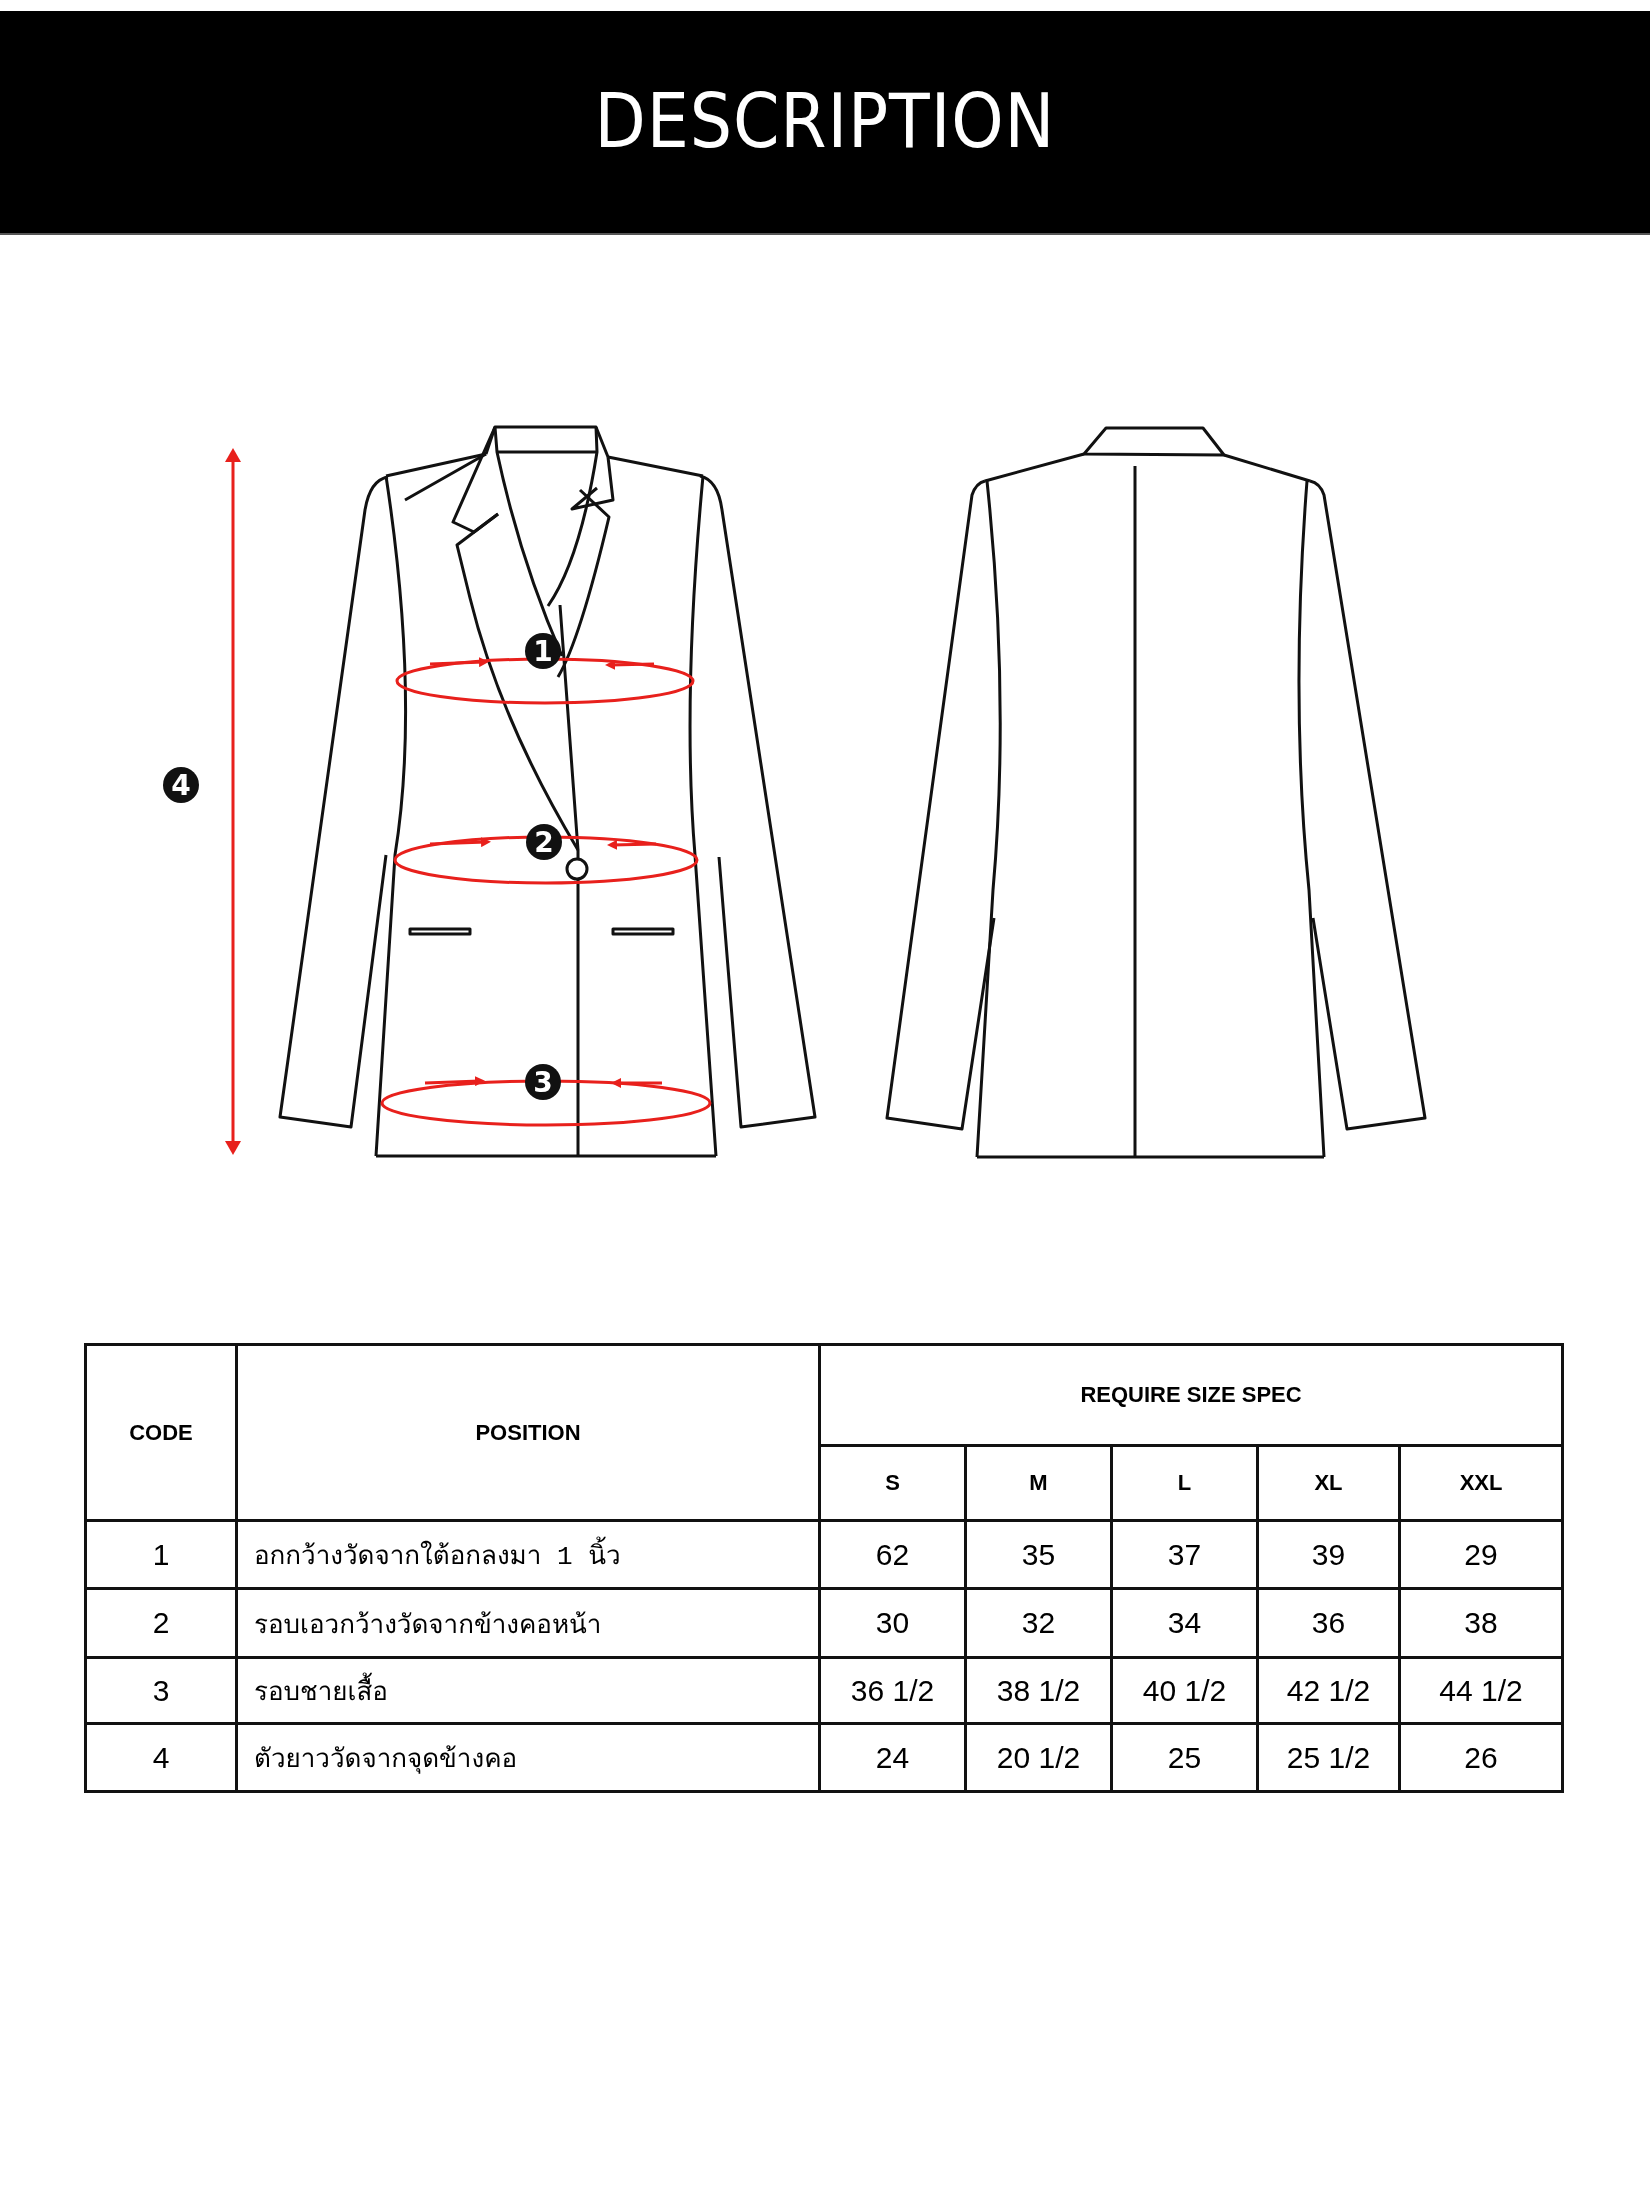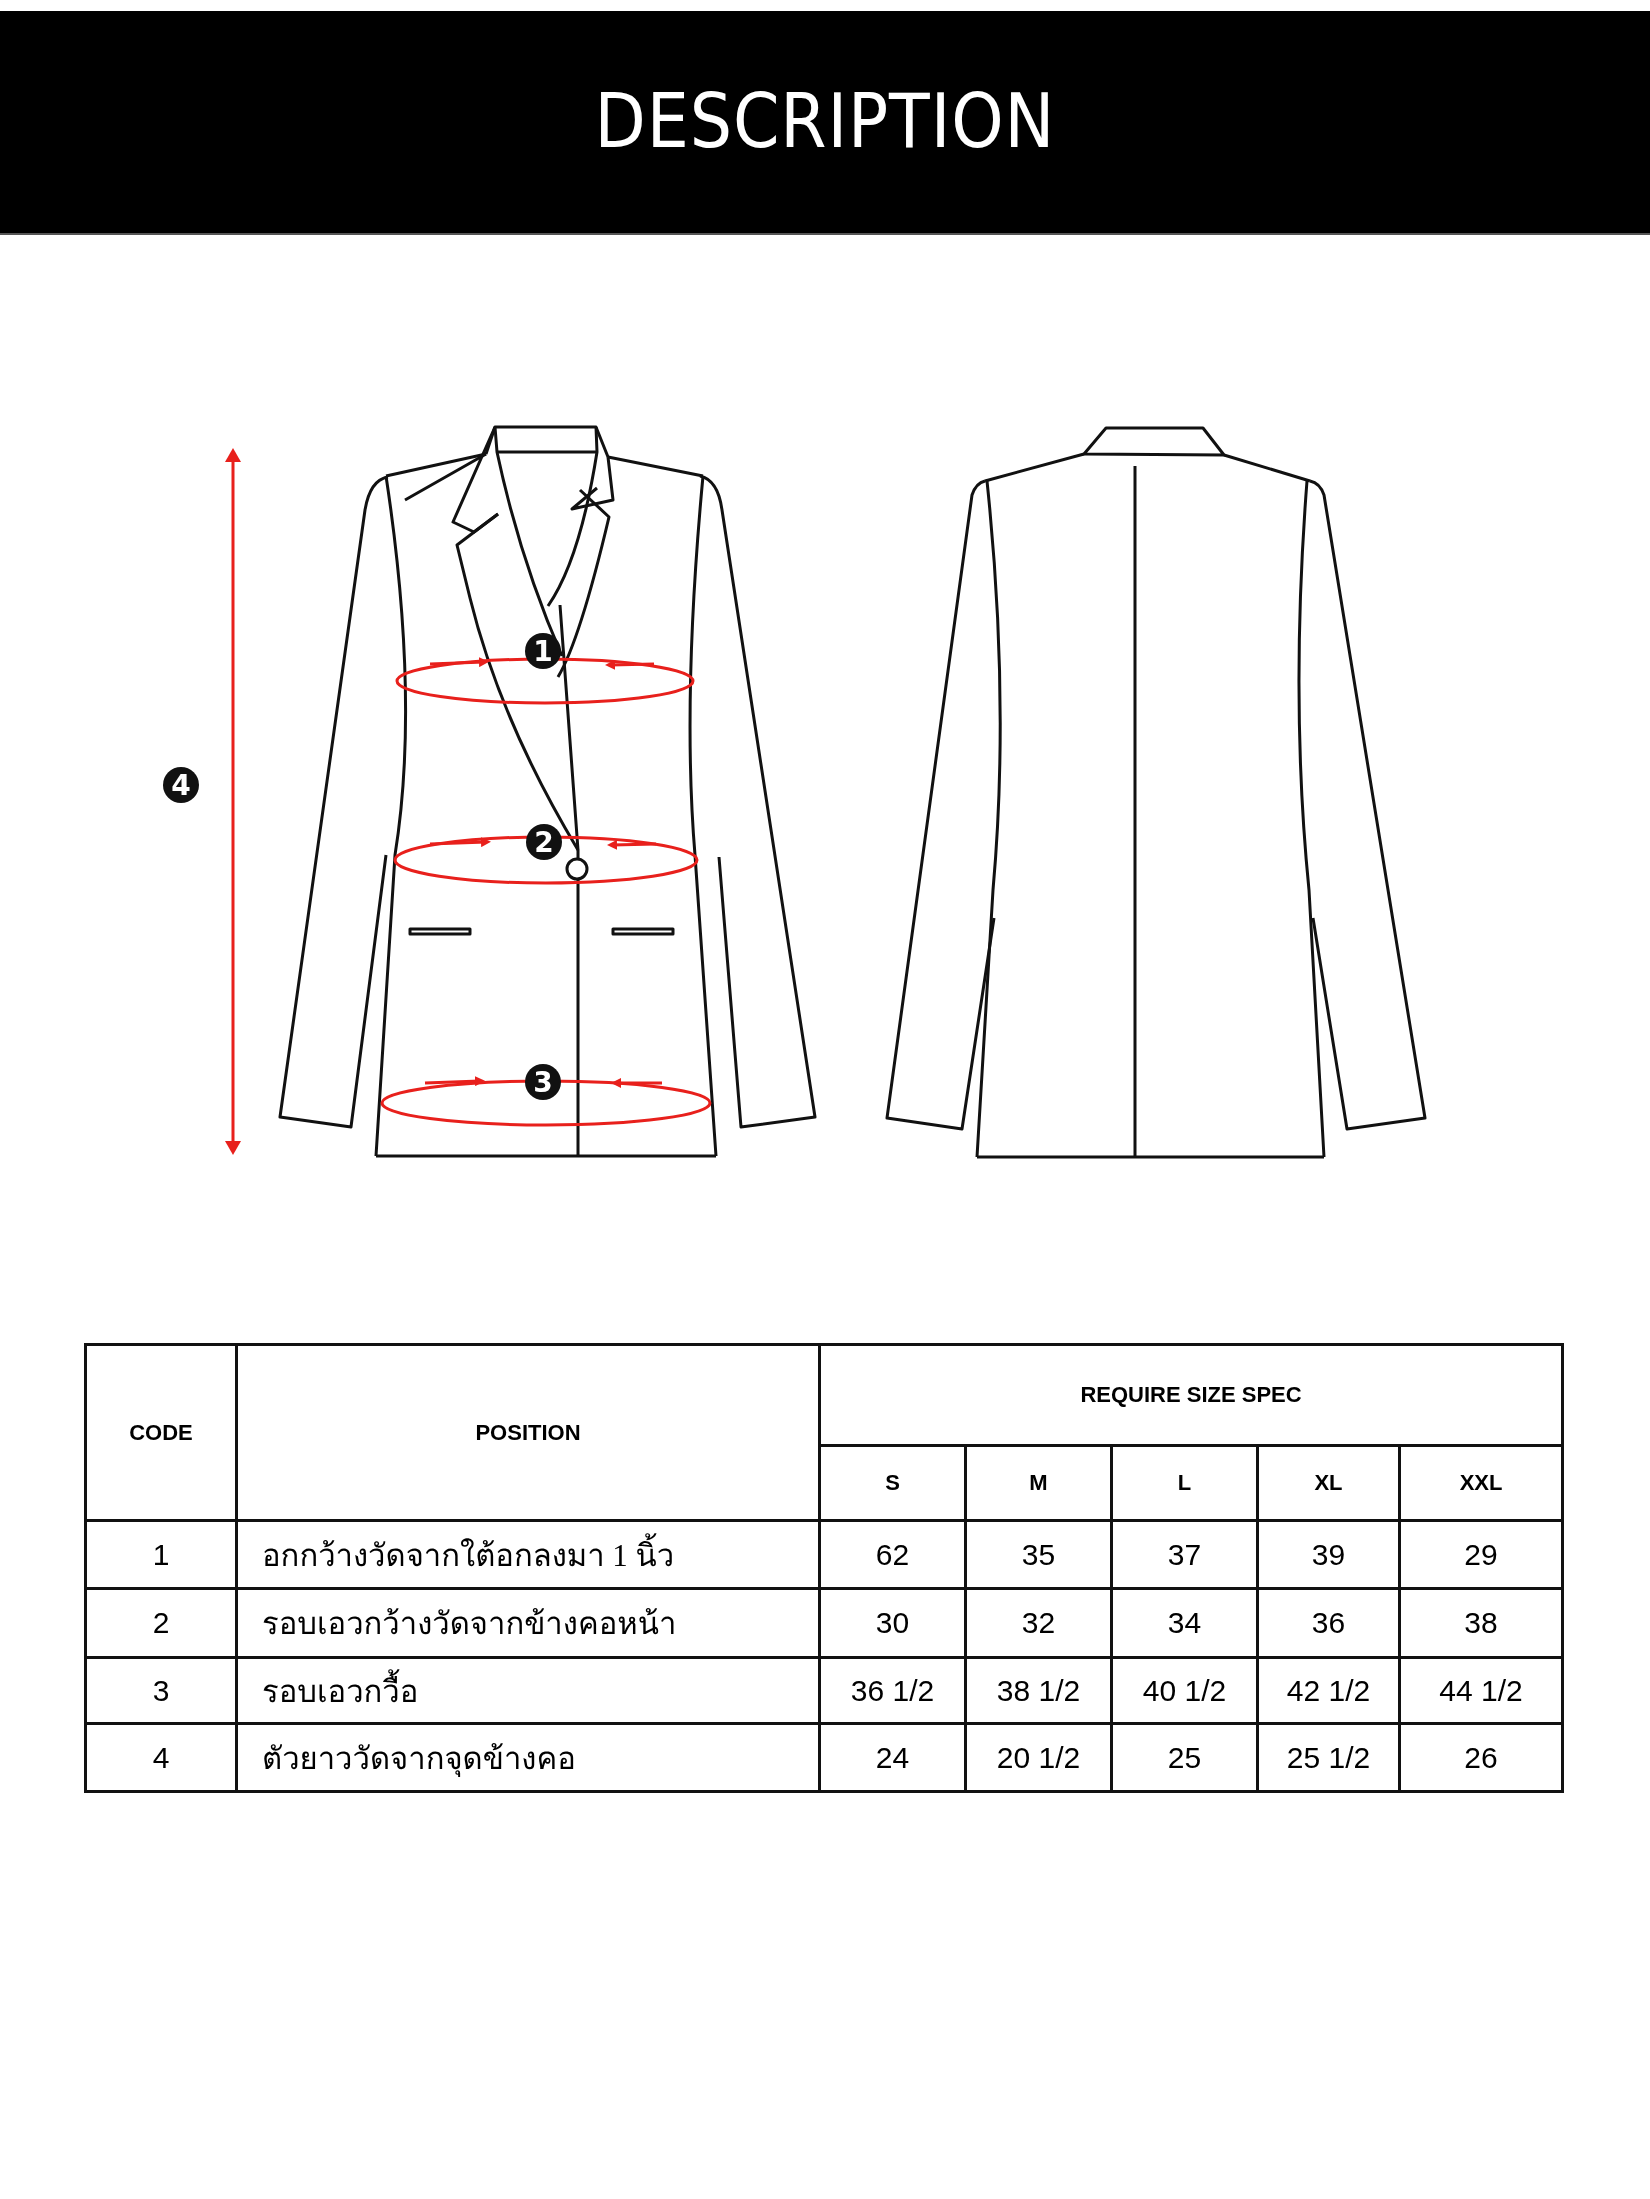--- a/index.html
+++ b/index.html
@@ -41,23 +41,23 @@
       font-size: 22px;
       letter-spacing: 0px;
     }
     .spec-table td {
       font-family: "Liberation Sans", sans-serif;
       font-weight: normal;
       font-size: 30px;
     }
     .spec-table td.pos {
       text-align: left;
-      padding-left: 24px;
-      font-family: Liberation Serif, serif;
-      font-size: 31px;
+      padding-left: 16px;
+      font-family: Liberation Mono, monospace;
+      font-size: 26px;
     }
     .row-h1 { height: 101px; }
     .row-h2 { height: 75px; }
     .row-d1 { height: 68px; }
     .row-d2 { height: 69px; }
     .row-d3 { height: 66px; }
     .row-d4 { height: 68px; }
   </style>
 </head>
 <body>
@@ -186,21 +186,21 @@
     <td>2</td>
     <td class="pos">รอบเอวกว้างวัดจากข้างคอหน้า</td>
     <td>30</td>
     <td>32</td>
     <td>34</td>
     <td>36</td>
     <td>38</td>
   </tr>
   <tr class="row-d3">
     <td>3</td>
-    <td class="pos">รอบเอวกวื้อ</td>
+    <td class="pos">รอบชายเสื้อ</td>
     <td>36 1/2</td>
     <td>38 1/2</td>
     <td>40 1/2</td>
     <td>42 1/2</td>
     <td>44 1/2</td>
   </tr>
   <tr class="row-d4">
     <td>4</td>
     <td class="pos">ตัวยาววัดจากจุดข้างคอ</td>
     <td>24</td>

